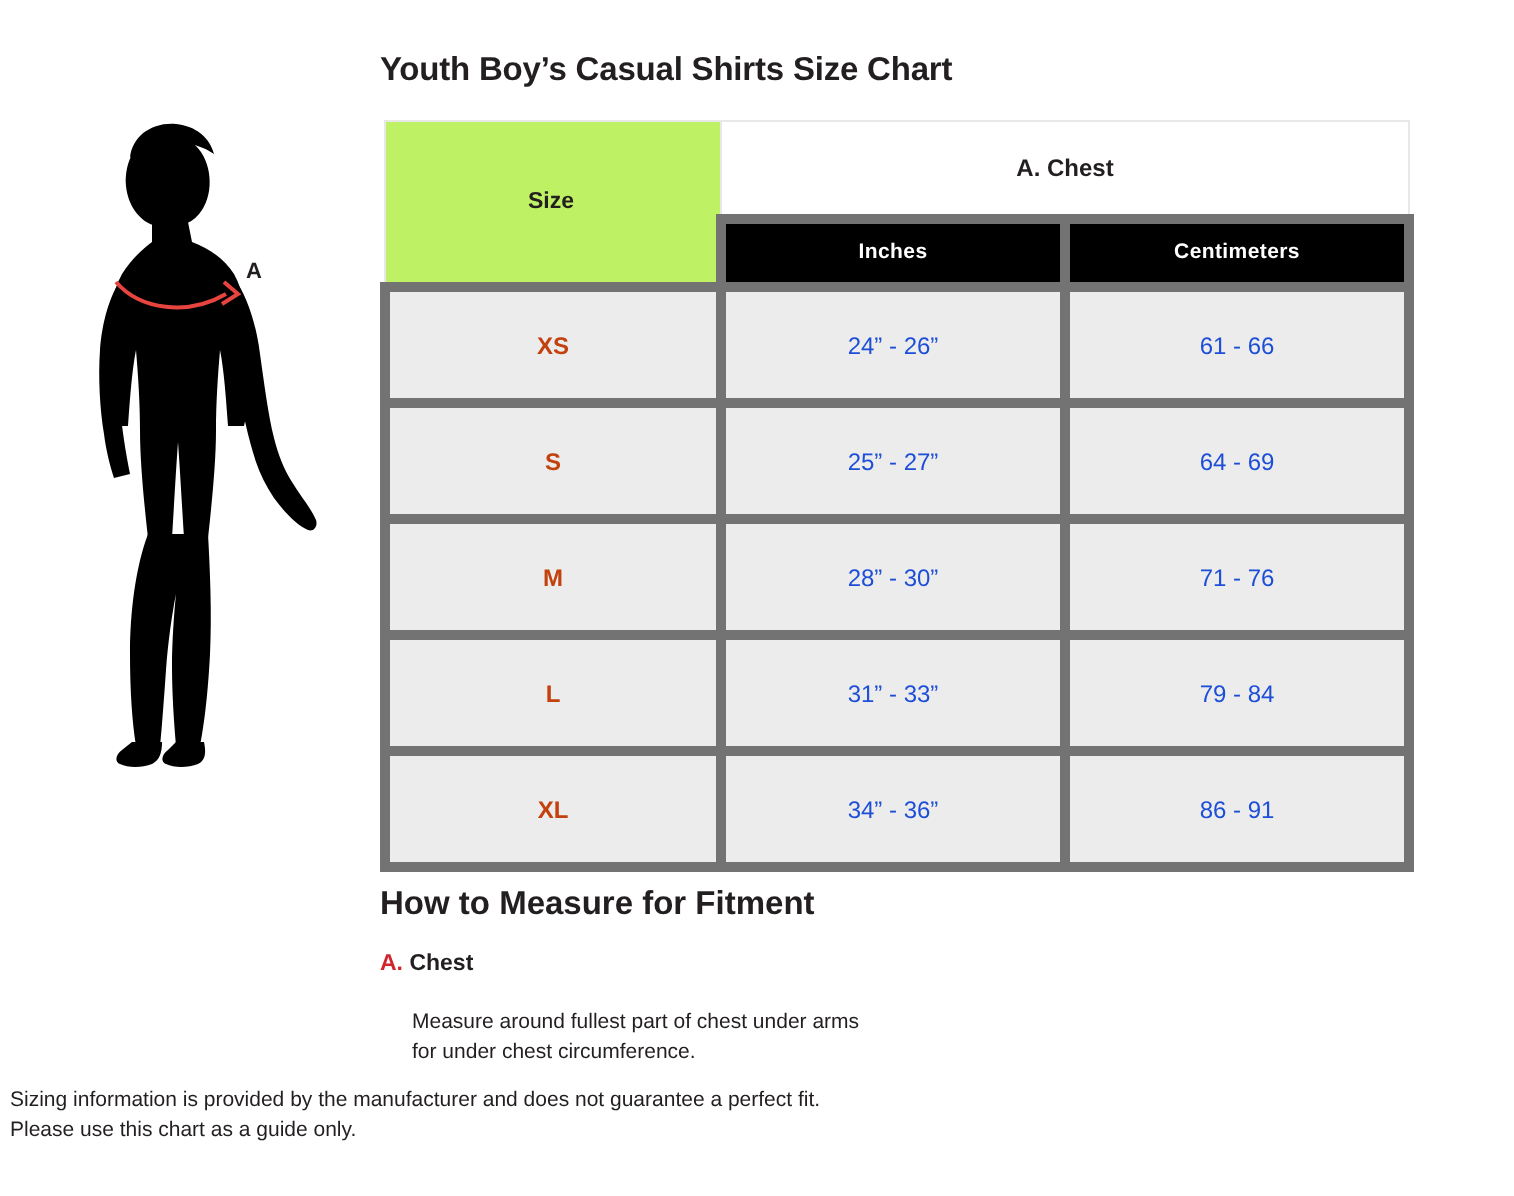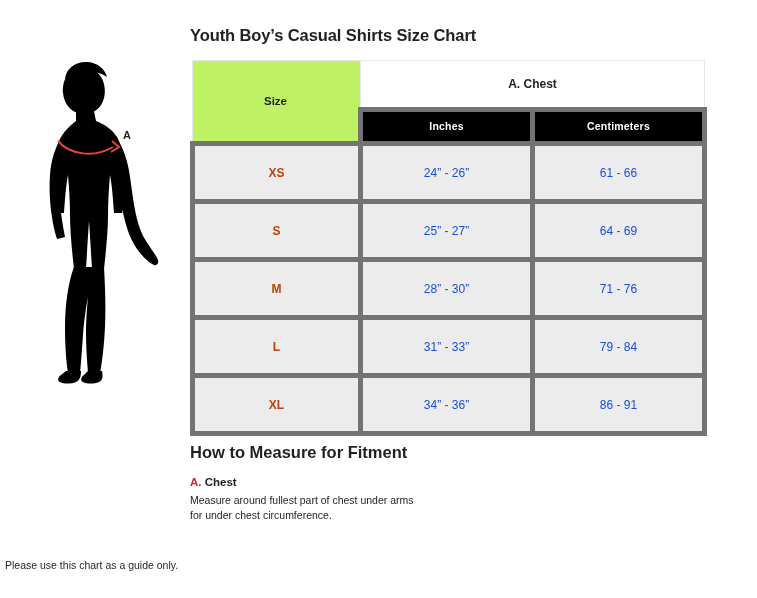--- a/index.html
+++ b/index.html
@@ -106,21 +106,21 @@
     font-size: 11.5px;
     font-weight: bold;
     margin: 0 0 5px 0;
     color: #231f20;
   }
   .measure-sub .letter { color: #d0252c; }
   .measure-body {
     font-size: 10.5px;
     line-height: 1.45;
     color: #231f20;
-    margin: 0;
+    margin: 16px;
   }
 
   
   .footer {
     position: absolute;
     left: 5px;
     bottom: 24px;
     font-size: 10.5px;
     line-height: 1.5;
     color: #231f20;
@@ -205,14 +205,15 @@
 
   <p class="measure-sub"><span class="letter">A.</span><span> Chest</span></p>
 
   <p class="measure-body">
     <span>Measure around fullest part of chest under arms</span><br>
     <span>for under chest circumference.</span>
   </p>
 </div>
 
 <div class="footer">
+  <div>Sizing information is provided by the manufacturer and does not guarantee a perfect fit.</div>
   <div>Please use this chart as a guide only.</div>
 </div>
 
 </body></html>

